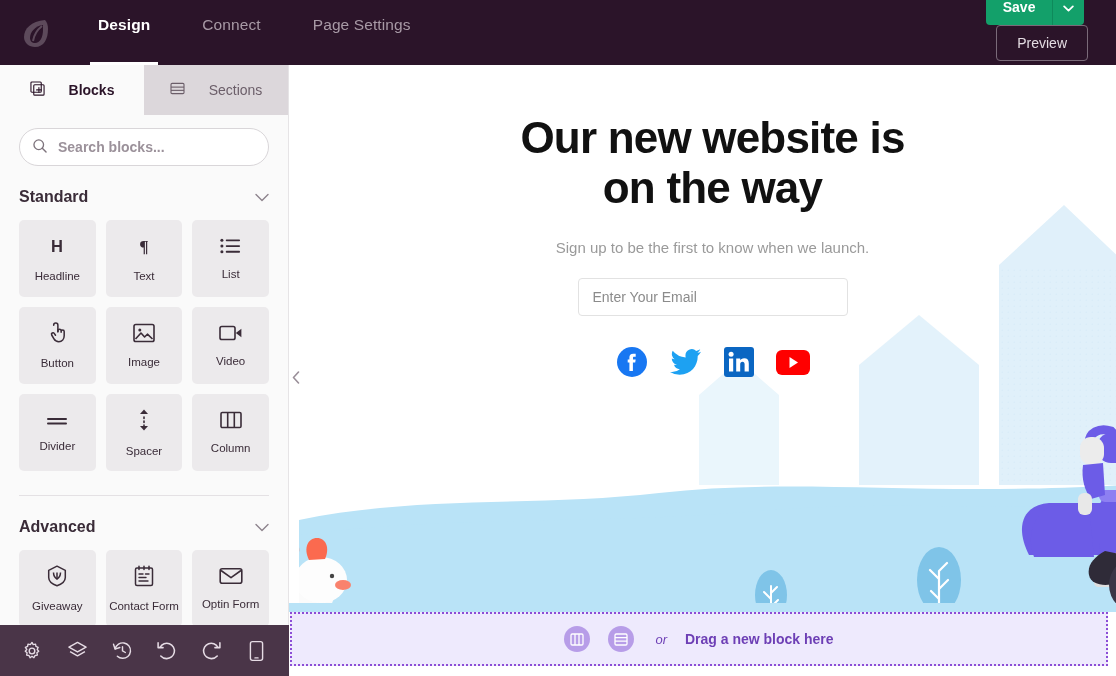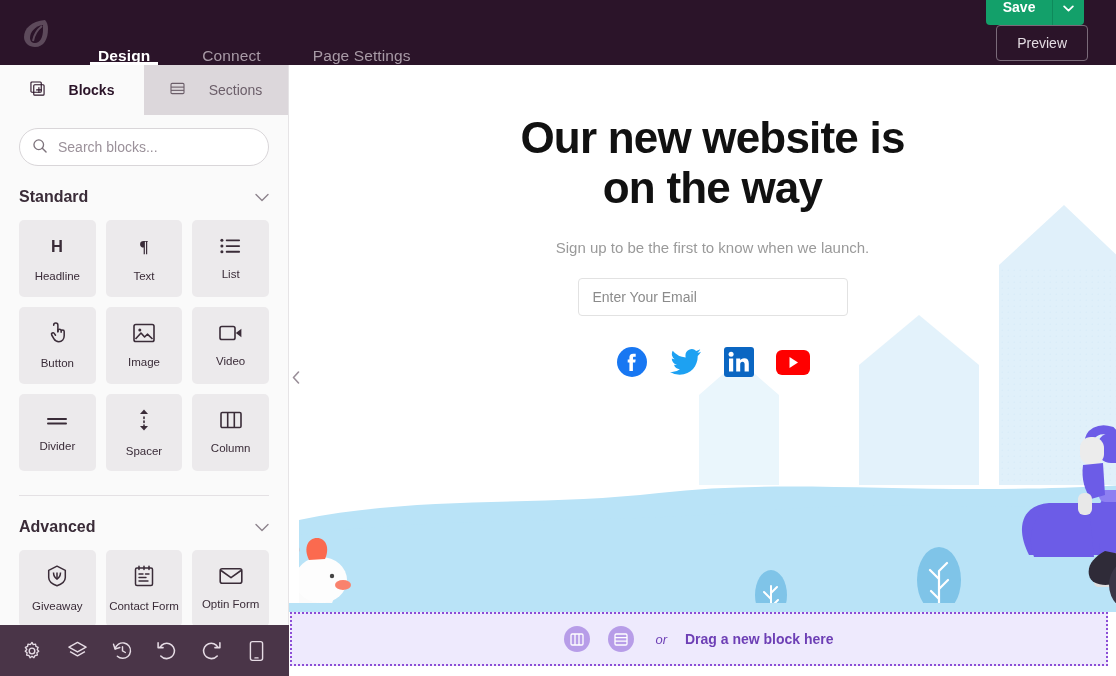--- a/index.html
+++ b/index.html
@@ -17,22 +17,22 @@
     background: #2b1429;
     display: flex; align-items: center;
   }
   .logo-wrap {
     width: 72px; height: 65px;
     display: flex; align-items: center; justify-content: center;
   }
   .topnav { display: flex; align-items: stretch; height: 65px; }
   .topnav-item {
     position: relative;
-    display: flex; align-items: flex-end; justify-content: center;
-    padding: 0 26px;
+    display: flex; align-items: flex-start; justify-content: center;
+    padding: 16px 26px;
     font-size: 15.5px; color: #a89aa6; letter-spacing: .1px;
     cursor: pointer; height: 65px;
   }
   .topnav-item.active { color: #ffffff; font-weight: bold; }
   .topnav-item.active::after {
     content: ""; position: absolute; left: 18px; right: 18px; bottom: 0;
     height: 3px; background: #ffffff;
   }
   .topbar-right {
     margin-left: auto; display: flex; align-items: center; gap: 0; padding-right: 28px; flex-direction: column;
@@ -77,21 +77,21 @@
   .side-tab.active { background: #fafafa; color: #2b1429; font-weight: bold; }
   .side-tab.inactive { background: #dcd7db; color: #6b5e69; }
   .side-scroll { flex: 1; overflow: hidden; position: relative; padding: 0 19px; }
 
   .search-wrap {
     margin: 13px 0 0 0; height: 38px; position: relative;
   }
   .search-input {
     width: 100%; height: 38px; border: 1px solid #d9d6d9; border-radius: 19px;
     background: #fff; padding: 0 14px 0 38px; font-size: 14px;
-    color: #4a3f49; font-family: "Liberation Sans", sans-serif; outline: none;
+    color: #4a3f49; font-family: "Liberation Sans", sans-serif; outline: none; font-weight: bold;
   }
   .search-input::placeholder { color: #9b919a; }
   .search-icon-pos {
     position: absolute; left: 13px; top: 10px; pointer-events: none;
   }
 
   .group-head {
     display: flex; align-items: center; justify-content: space-between;
     margin-top: 22px; cursor: pointer;
   }

